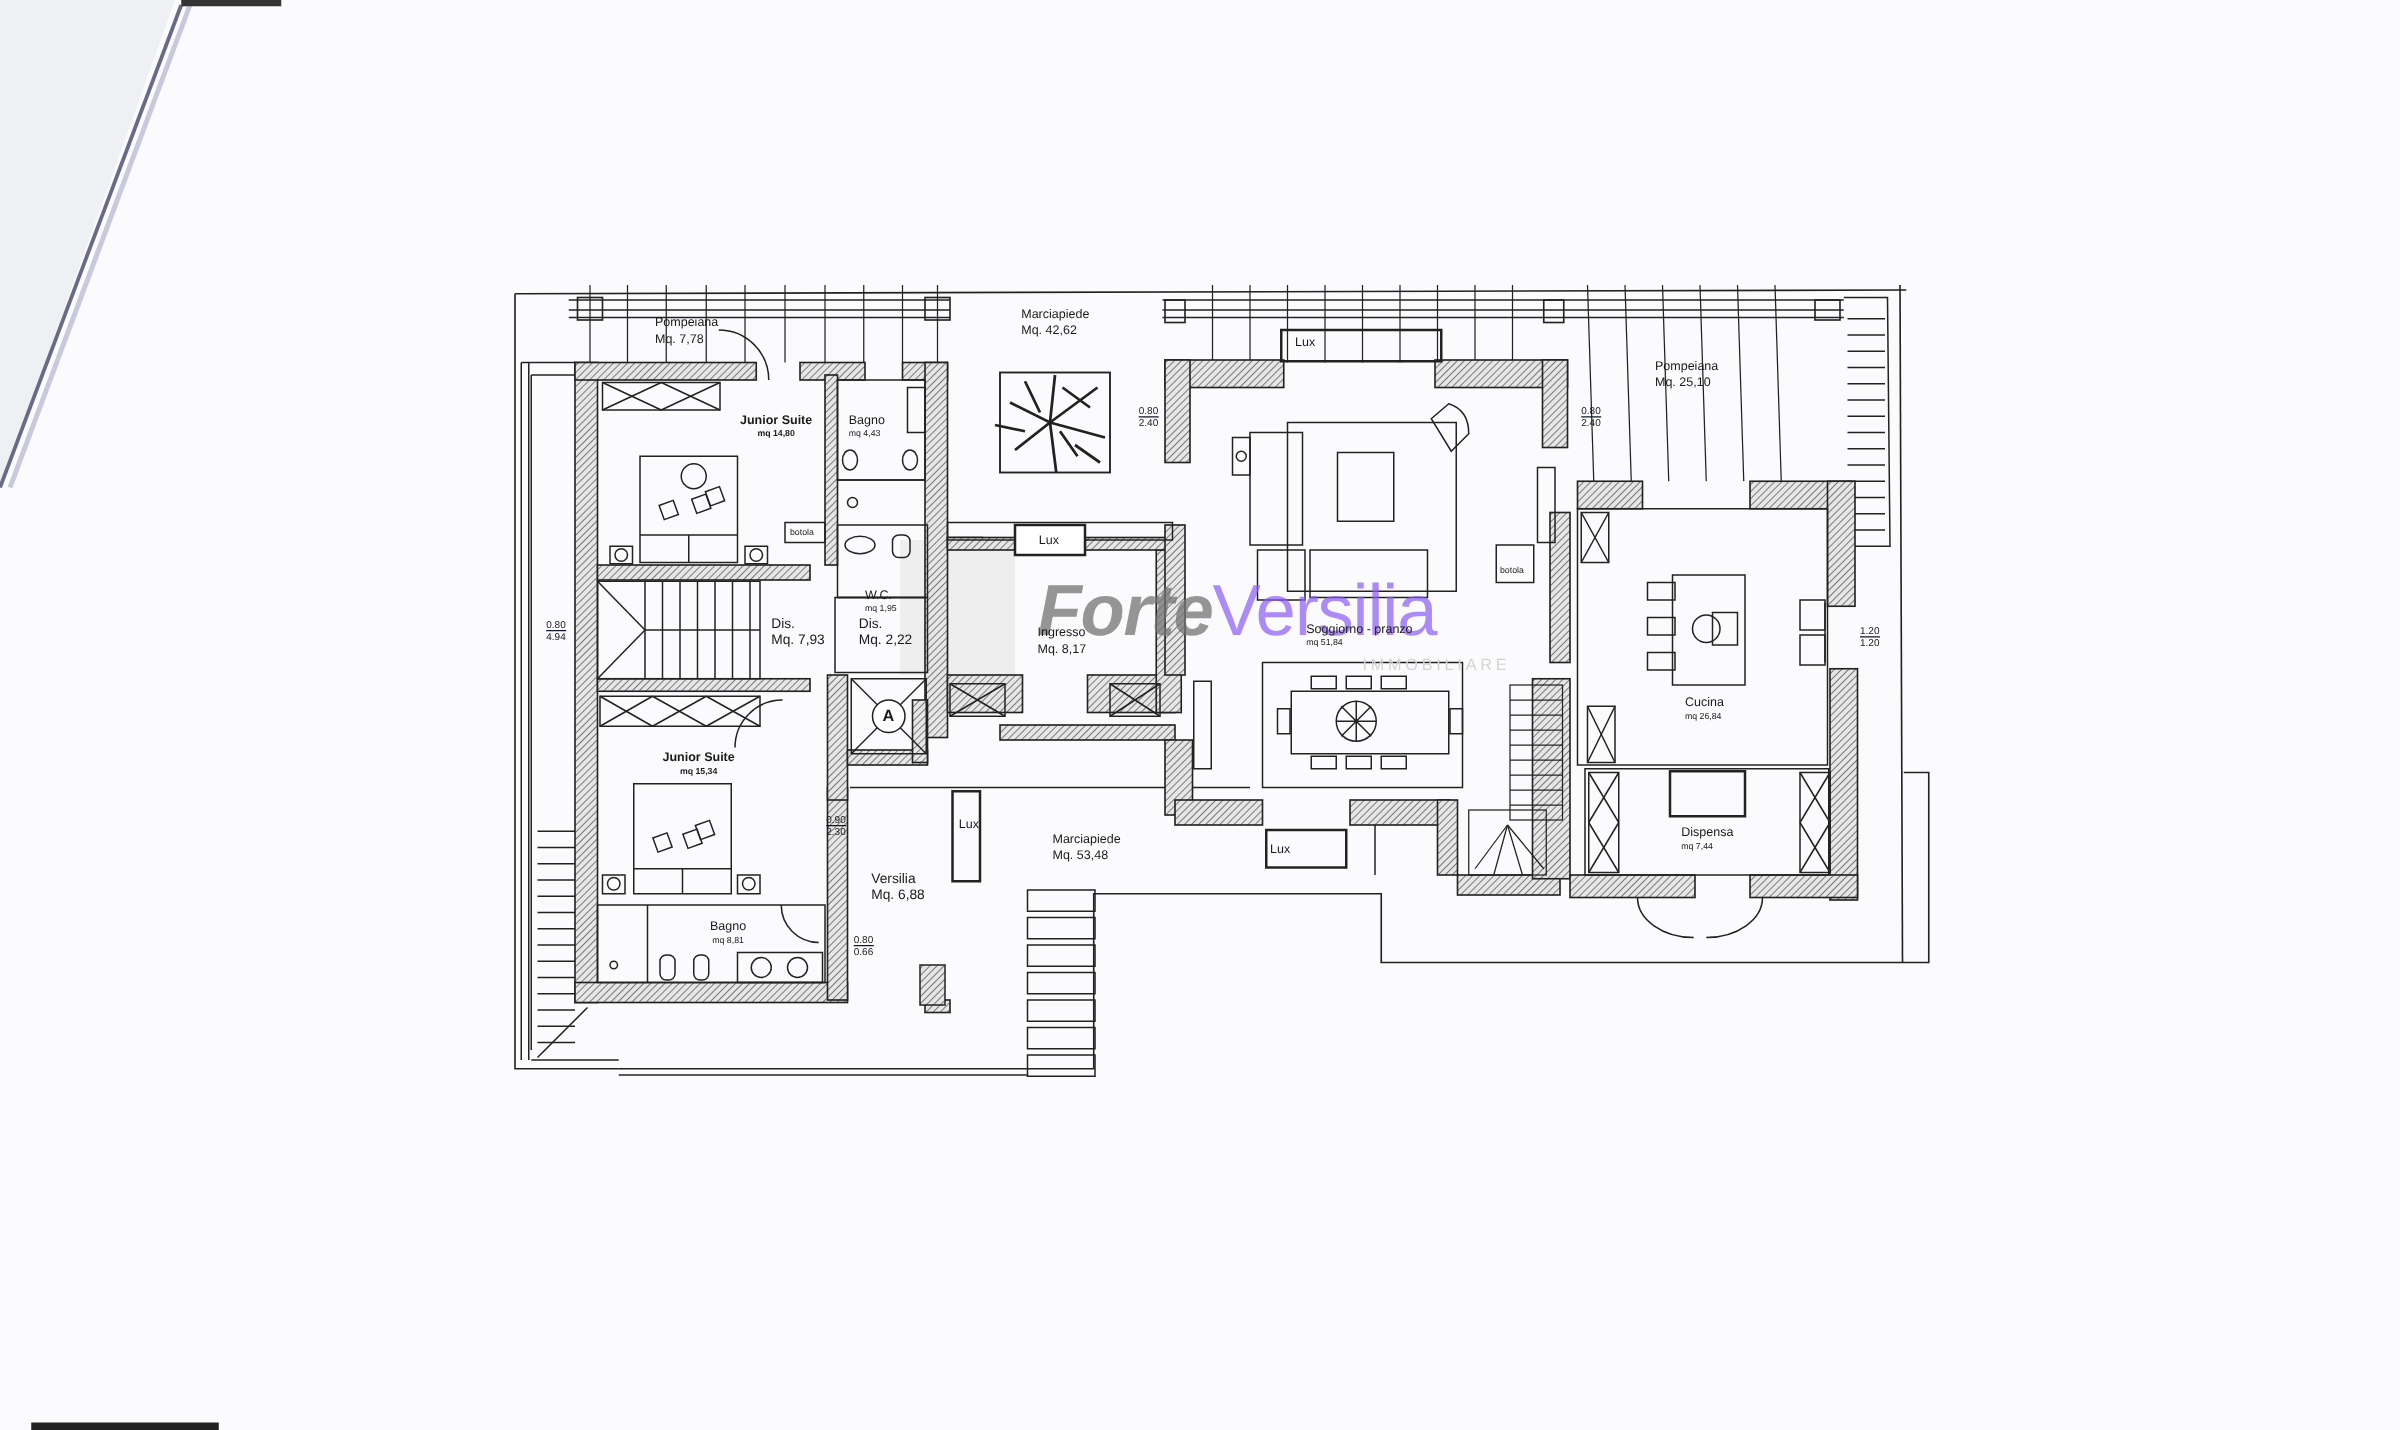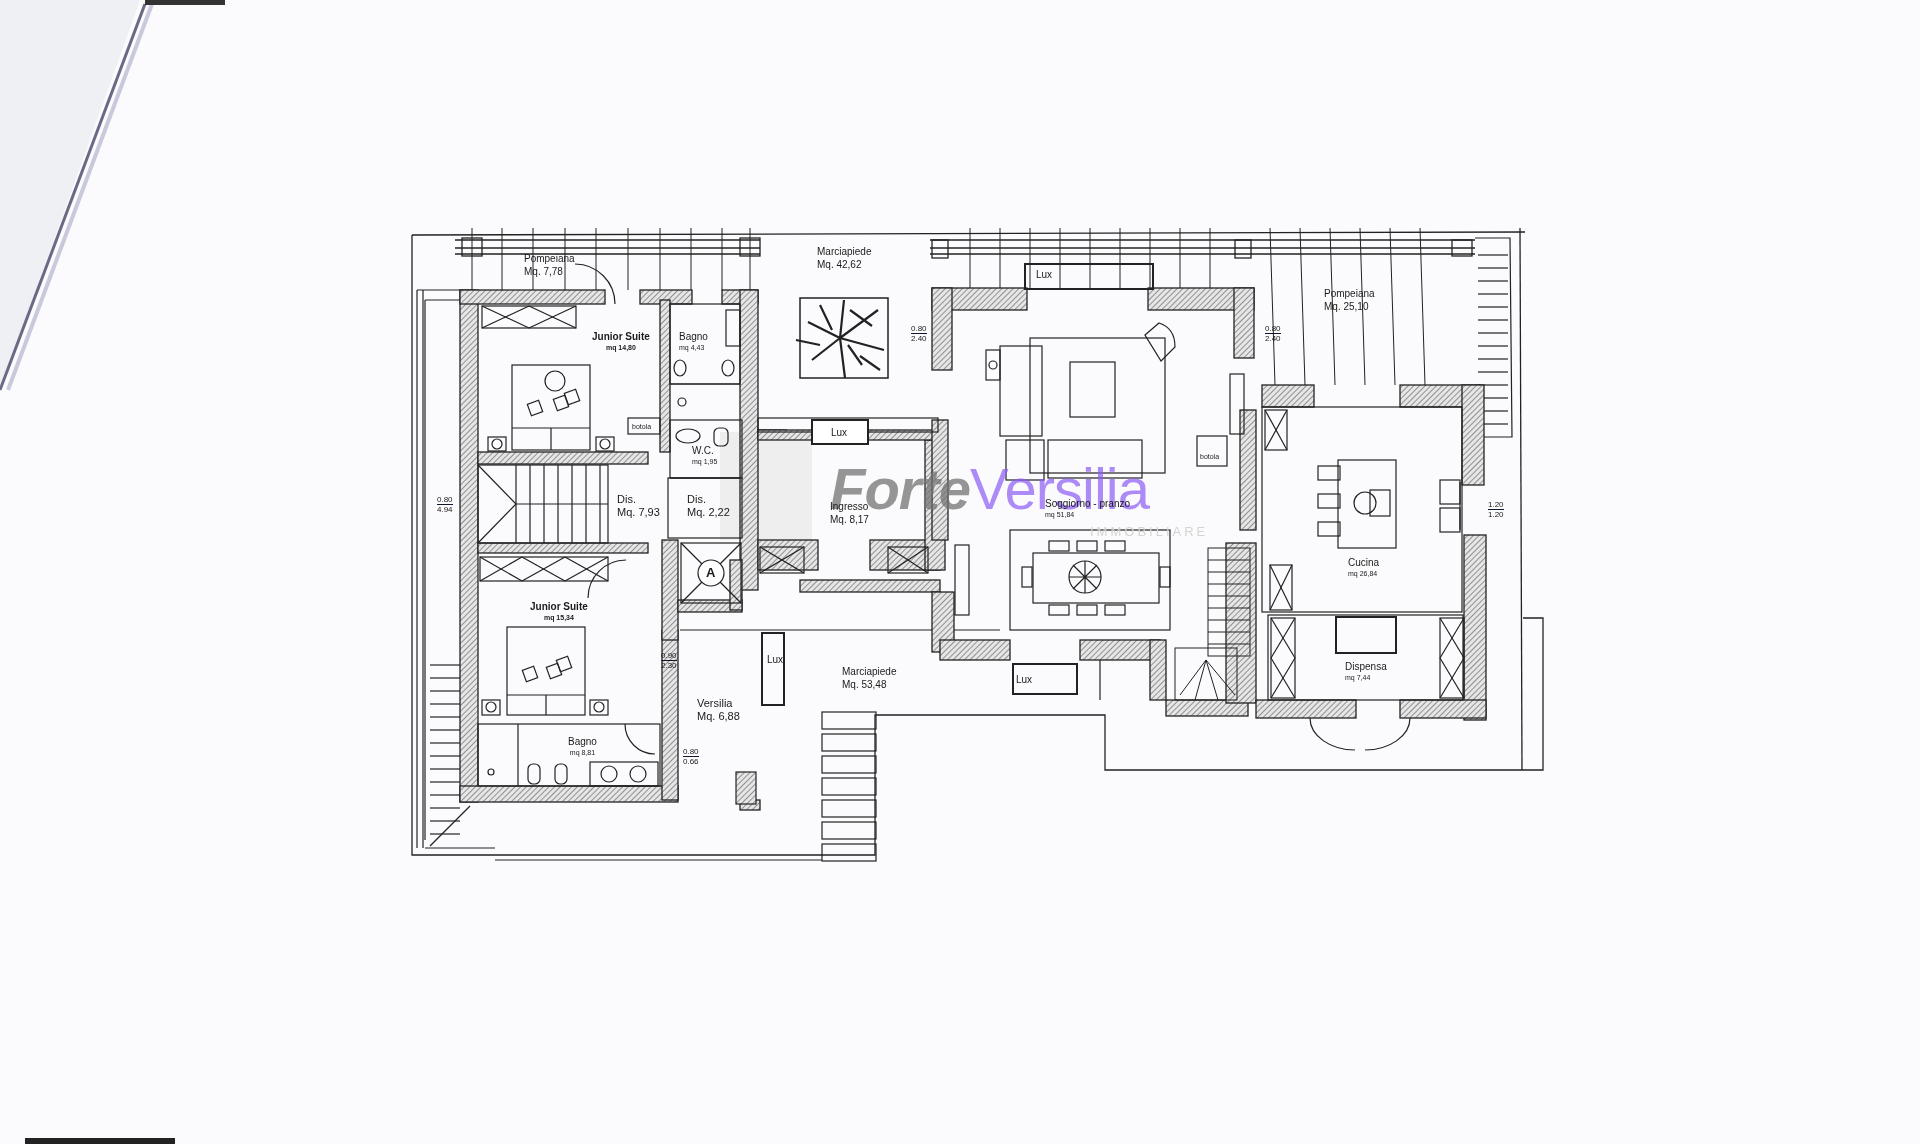--- a/index.html
+++ b/index.html
@@ -411,21 +411,21 @@
   <div>Mq. 25,10</div>
 </div>
 <div class="lbl md bold" style="left:592px;top:330px;text-align:center;">
   <div>Junior Suite</div>
   <div class="lbl sm" style="position:static;">mq 14,80</div>
 </div>
 <div class="lbl md" style="left:679px;top:330px;">
   <div>Bagno</div>
   <div class="lbl sm" style="position:static;">mq 4,43</div>
 </div>
-<div class="lbl md" style="left:692px;top:444px;">
+<div class="lbl md" style="left:692px;top:470px;">
   <div>W.C.</div>
   <div class="lbl sm" style="position:static;">mq 1,95</div>
 </div>
 <div class="lbl" style="left:617px;top:493px;">
   <div>Dis.</div>
   <div>Mq. 7,93</div>
 </div>
 <div class="lbl" style="left:687px;top:493px;">
   <div>Dis.</div>
   <div>Mq. 2,22</div>

